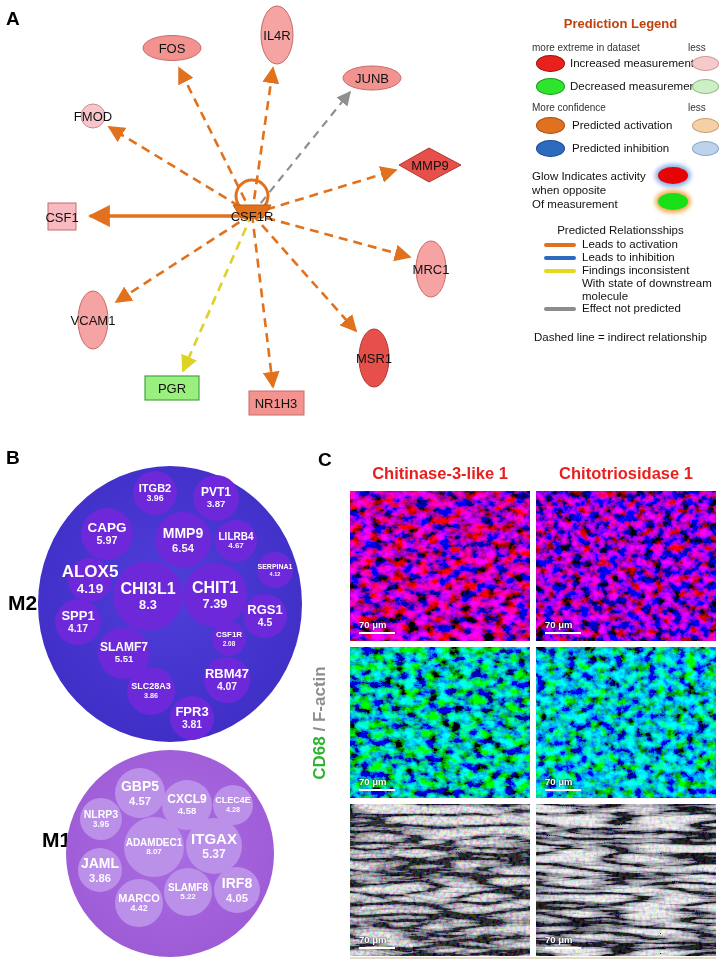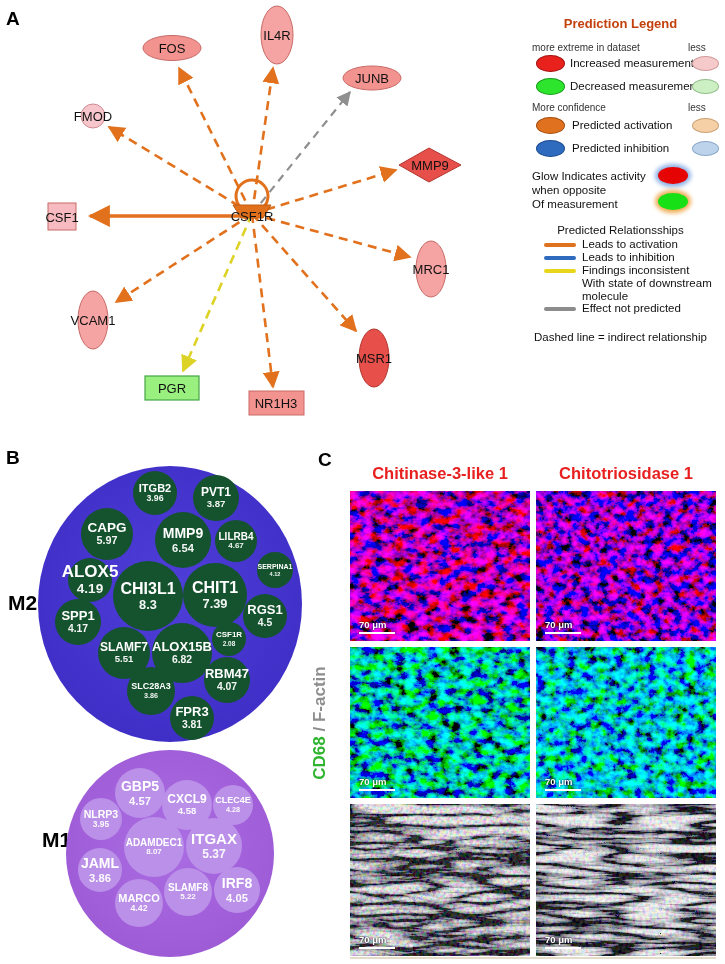--- a/index.html
+++ b/index.html
@@ -27,21 +27,21 @@
   .sw{position:absolute;width:27px;height:15px;border-radius:50%;border:1px solid #888}
   .swl{width:25px;height:13px}
   .swg{position:absolute;width:30px;height:17px;border-radius:50%}
   .lg-line{position:absolute;width:32px;height:4px;border-radius:2px}
   
   .bigc{position:absolute;border-radius:50%}
   .m2c{left:38px;top:466px;width:264px;height:276px;background:radial-gradient(circle at 50% 45%,#4f3fd9 0%,#4030c8 70%,#3a2bbd 100%)}
   .m1c{left:66px;top:750px;width:208px;height:207px;background:radial-gradient(circle at 50% 45%,#ab6ee3 0%,#9c58d4 85%)}
   .grouplabel{position:absolute;font-weight:bold;font-size:21px;color:#000}
   .bub{position:absolute;border-radius:50%;display:flex;flex-direction:column;align-items:center;justify-content:center;color:#fff;font-weight:bold;text-align:center;line-height:1.1}
-  .m2b{background:#14532d}
+  .m2b{background:#6d28d9}
   .m1b{background:#bb90e8}
   .bub .v{font-size:0.8em;opacity:.95;font-weight:bold}
   
   .chead{position:absolute;top:464px;width:180px;text-align:center;color:#e81f1f;font-weight:bold;font-size:16.5px;white-space:nowrap}
   .vlab{position:absolute;left:305px;top:605px;width:30px;height:235px;display:flex;align-items:center;justify-content:center}
   .vin{transform:rotate(-90deg);white-space:nowrap;font-weight:bold;font-size:17px}
   .cg{color:#2eb42e}.cgr{color:#8e8e8e}
   .tile{position:absolute;width:180px;background:#04020c;overflow:hidden}
   .scalebar{position:absolute;left:9px;bottom:7px;color:#fff;font-size:9.5px;font-weight:bold;text-shadow:0 0 2px #000}
   .scalebar .bar{width:36px;height:2.5px;background:#fff;margin-top:2px}
@@ -265,24 +265,20 @@
       <div class="v">4.5</div>
     </div>
   <div class="bub m2b" style="left:55px;top:599px;width:46px;height:46px;font-size:13px">
       <div>SPP1</div>
       <div class="v">4.17</div>
     </div>
   <div class="bub m2b" style="left:98px;top:627px;width:52px;height:52px;font-size:12px">
       <div>SLAMF7</div>
       <div class="v">5.51</div>
     </div>
-  <div class="bub m2b" style="left:152px;top:623px;width:60px;height:60px;font-size:13px">
-      <div>ALOX15B</div>
-      <div class="v">6.82</div>
-    </div>
   <div class="bub m2b" style="left:212px;top:622px;width:34px;height:34px;font-size:8px">
       <div>CSF1R</div>
       <div class="v">2.08</div>
     </div>
   <div class="bub m2b" style="left:204px;top:657px;width:46px;height:46px;font-size:13px">
       <div>RBM47</div>
       <div class="v">4.07</div>
     </div>
   <div class="bub m2b" style="left:127px;top:667px;width:48px;height:48px;font-size:9px">
       <div>SLC28A3</div>

